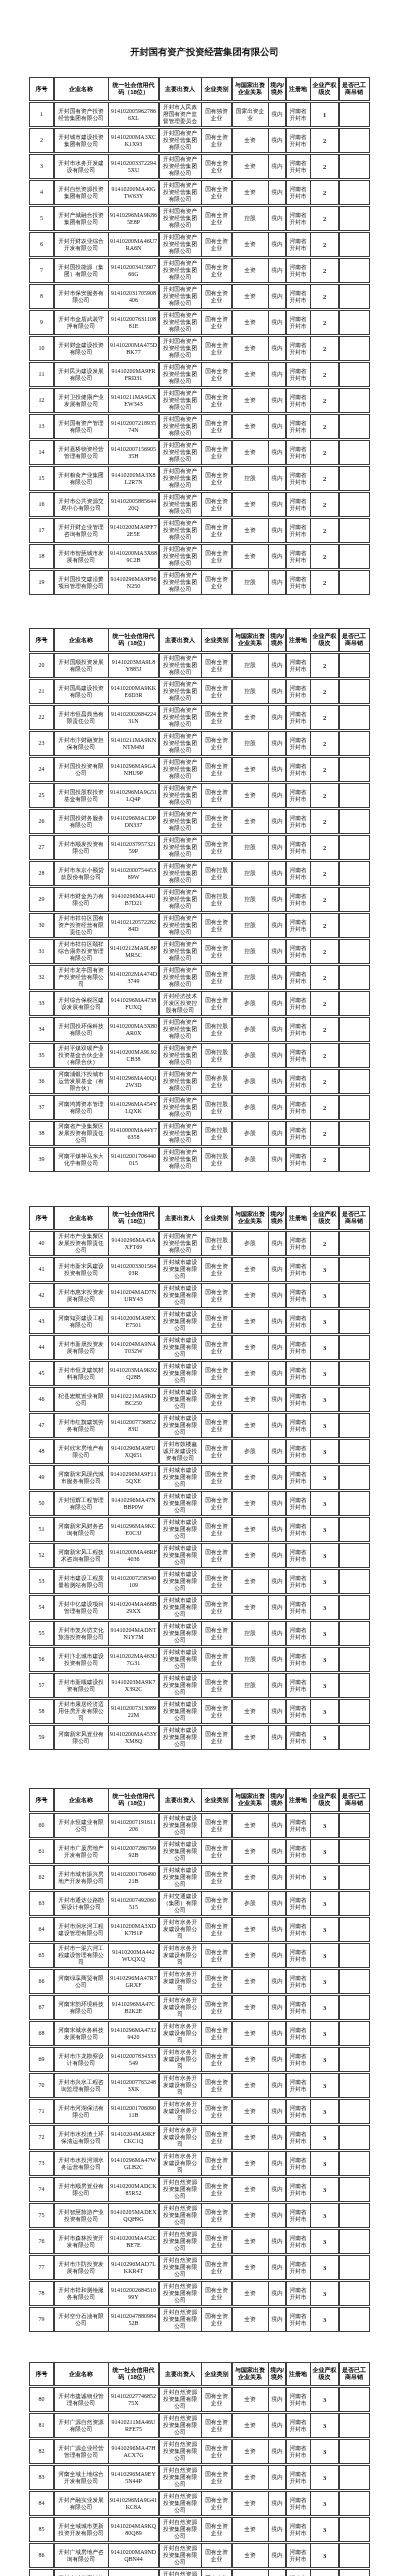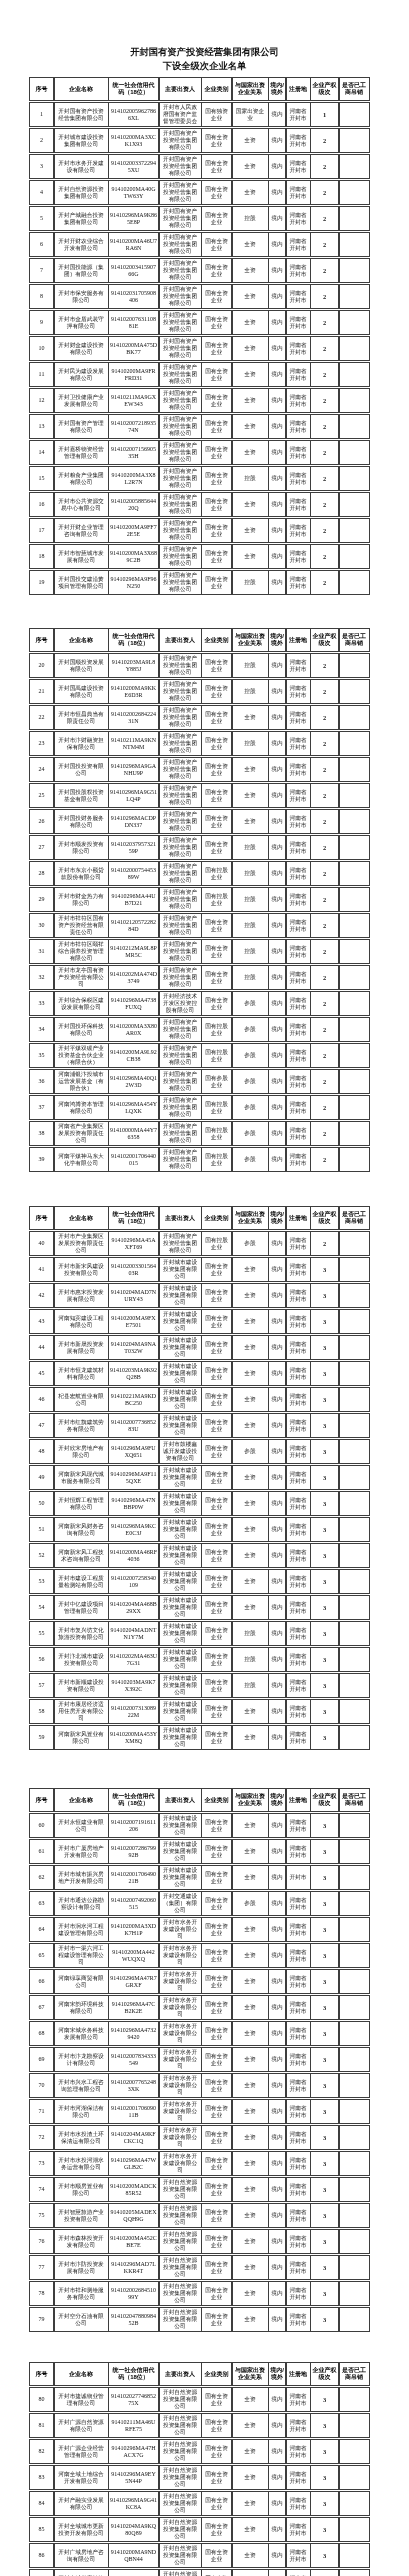--- a/index.html
+++ b/index.html
@@ -37,21 +37,20 @@
     font-family:"Liberation Sans", sans-serif;font-weight:bold;
     min-height:24px;font-size:6px;line-height:6.7px;color:#000;
   }
   .t-row:not(.head) .c8{font-weight:bold;font-size:6.4px;font-family:"Liberation Serif",serif;}
 </style>
 </head>
 <body>
 
 <div class="title-block">
   <div>开封国有资产投资经营集团有限公司</div>
-  <div>下设全级次企业名单</div>
 </div>
 
 <div class="tpage s0">
     <div class="t-row head">
       <div class="t-cell c0">序号</div>
       <div class="t-cell c1">企业名称</div>
       <div class="t-cell c2">统一社会信用代码（18位）</div>
       <div class="t-cell c3">主要出资人</div>
       <div class="t-cell c4">企业类别</div>
       <div class="t-cell c5">与国家出资企业关系</div>

